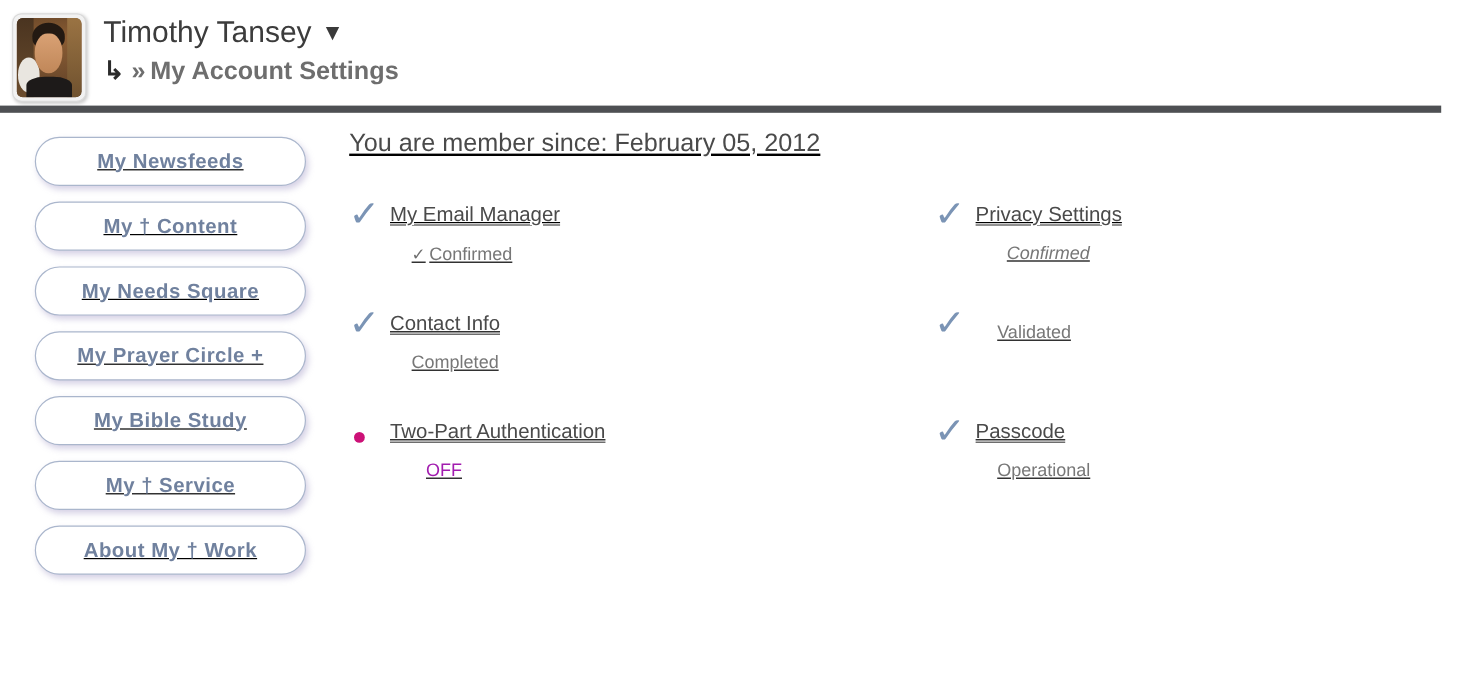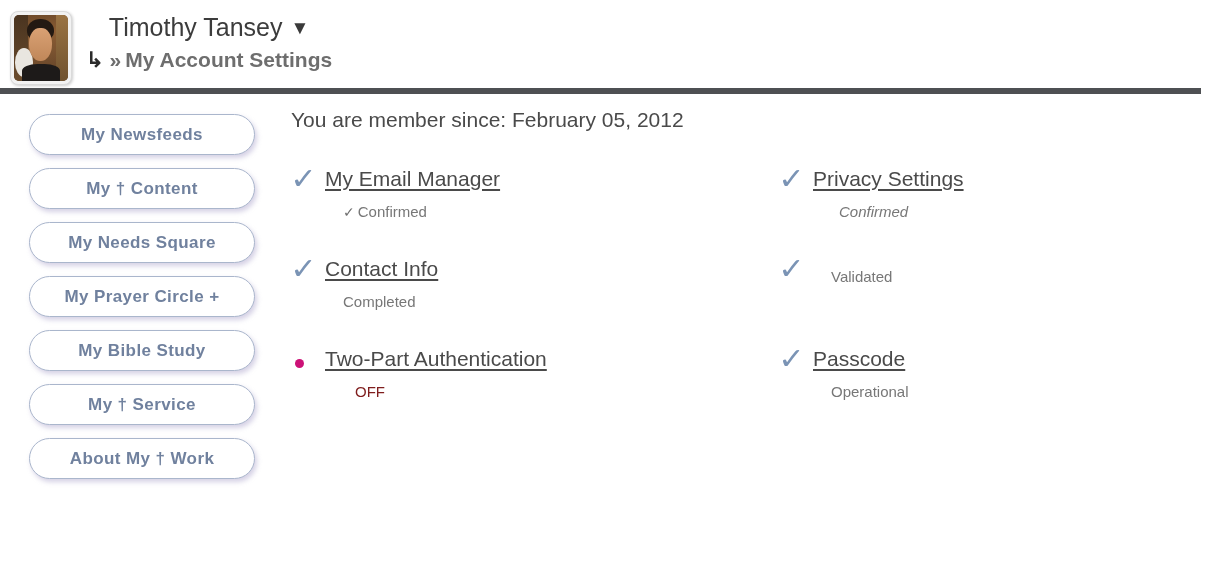--- a/index.html
+++ b/index.html
@@ -62,21 +62,21 @@
     border-radius: 40% 40% 0 0;
     background: #1d1a19;
   }
   .avatar-photo .white-blob {
     position: absolute; left: 2%; bottom: 6%;
     width: 34%; height: 44%;
     border-radius: 50%;
     background: #e9e6e0;
   }
 
-  .header-text { margin-left: 14px; padding-top: 4px; text-align: center; }
+  .header-text { margin-left: 14px; padding-top: 4px; }
   .user-name {
     font-size: 25px;
     color: #3c3c3c;
     font-weight: normal;
     line-height: 30px;
     white-space: nowrap;
   }
   .caret {
     display: inline-block;
     margin-left: 8px;
@@ -100,21 +100,21 @@
   .breadcrumb .chev { color: #6e6e6e; margin-right: 4px; }
 
   .header-rule {
     position: absolute;
     left: 0; top: 88px;
     width: 1201px; height: 6px;
     background: #4e5053;
   }
 
   
-  .body-wrap { display: flex; padding-top: 16px; }
+  .body-wrap { display: flex; padding-top: 16px; text-decoration: underline; }
 
   
   .sidebar {
     width: 285px;
     flex: 0 0 285px;
     padding-left: 29px;
     padding-top: 8px;
   }
   .nav-btn {
     width: 226px;
@@ -169,38 +169,38 @@
   .mark .dot {
     display: inline-block;
     width: 9px; height: 9px;
     border-radius: 50%;
     background: #cc1177;
     margin: 13px 0 0 4px;
   }
 
   .item-body { padding-top: 1px; }
   .item-link {
-    font-size: 21px;
+    font-size: 17px;
     color: #4a4a4a;
     text-decoration: underline;
     text-underline-offset: 3px;
     line-height: 25px;
     cursor: pointer;
     white-space: nowrap;
   }
   .item-status {
     font-size: 15px;
     color: #777777;
     margin-top: 12px;
     padding-left: 18px;
     line-height: 18px;
     white-space: nowrap;
   }
   .item-status.italic { font-style: italic; padding-left: 26px; }
-  .item-status.off { color: #7f1d1d; padding-left: 30px; font-size: 15px; }
+  .item-status.off { color: #a21caf; padding-left: 30px; font-size: 15px; }
   .item-status .mini-check { color: #6f6f6f; margin-right: 3px; font-size: 14px; }
 </style>
 </head>
 <body>
 
 <div class="header">
 
   <div class="avatar-frame">
     <div class="avatar-photo">
       <div class="wall-l"></div>

